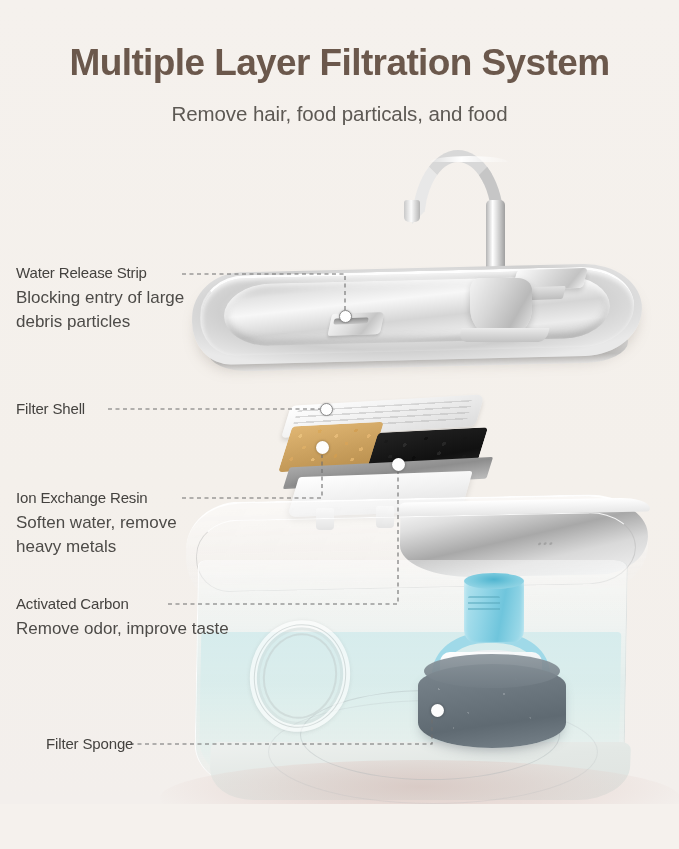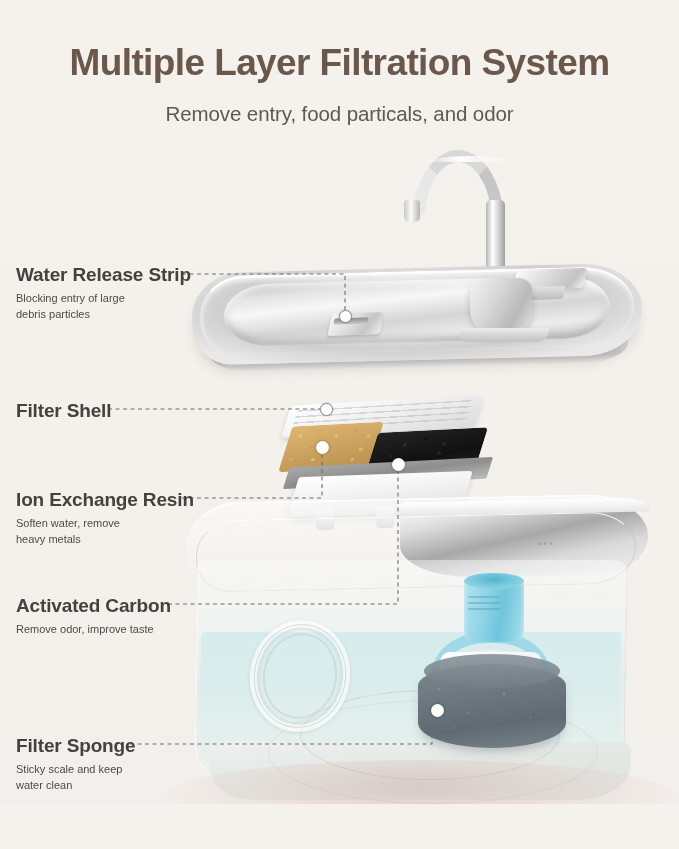--- a/index.html
+++ b/index.html
@@ -36,28 +36,28 @@
   .subtitle {
     font-size: 20.5px;
     color: #5d5954;
     margin-top: 19px;
     letter-spacing: -0.1px;
   }
 
   
   .callout { position: absolute; left: 16px; }
   .callout-title {
-    font-size: 19px;
-    font-weight: bold;
+    font-size: 15px;
+    font-weight: normal;
     color: #44423f;
     letter-spacing: -0.15px;
     white-space: nowrap;
   }
   .callout-desc {
-    font-size: 11px;
+    font-size: 17px;
     color: #4d4b48;
     line-height: 1.42;
     margin-top: 5px;
     white-space: pre-line;
   }
 
   
   .leaders { position: absolute; inset: 0; pointer-events: none; }
 
   
@@ -397,21 +397,21 @@
     font-weight: bold;
   }
 </style>
 </head>
 <body>
 
 <div class="page">
 
   <div class="header">
     <div class="title">Multiple Layer Filtration System</div>
-    <div class="subtitle">Remove entry, food particals, and odor</div>
+    <div class="subtitle">Remove hair, food particals, and food</div>
   </div>
 
   <div class="art">
 
     <div class="faucet-arc"></div>
     <div class="faucet-spout"></div>
     <div class="faucet-column"></div>
 
     <div class="tray-base"></div>
     <div class="tray">
@@ -497,19 +497,17 @@
     <div class="callout-title">Activated Carbon</div>
     <div class="callout-desc">Remove odor, improve taste</div>
   </div>
 
   <div class="callout" style="top:489px;">
     <div class="callout-title">Ion Exchange Resin</div>
     <div class="callout-desc">Soften water, remove
 heavy metals</div>
   </div>
 
-  <div class="callout" style="top:735px;">
+  <div class="callout" style="top:735px;margin-left:30px;">
     <div class="callout-title">Filter Sponge</div>
-    <div class="callout-desc">Sticky scale and keep
-water clean</div>
   </div>
 
 </div>
 
 </body></html>

